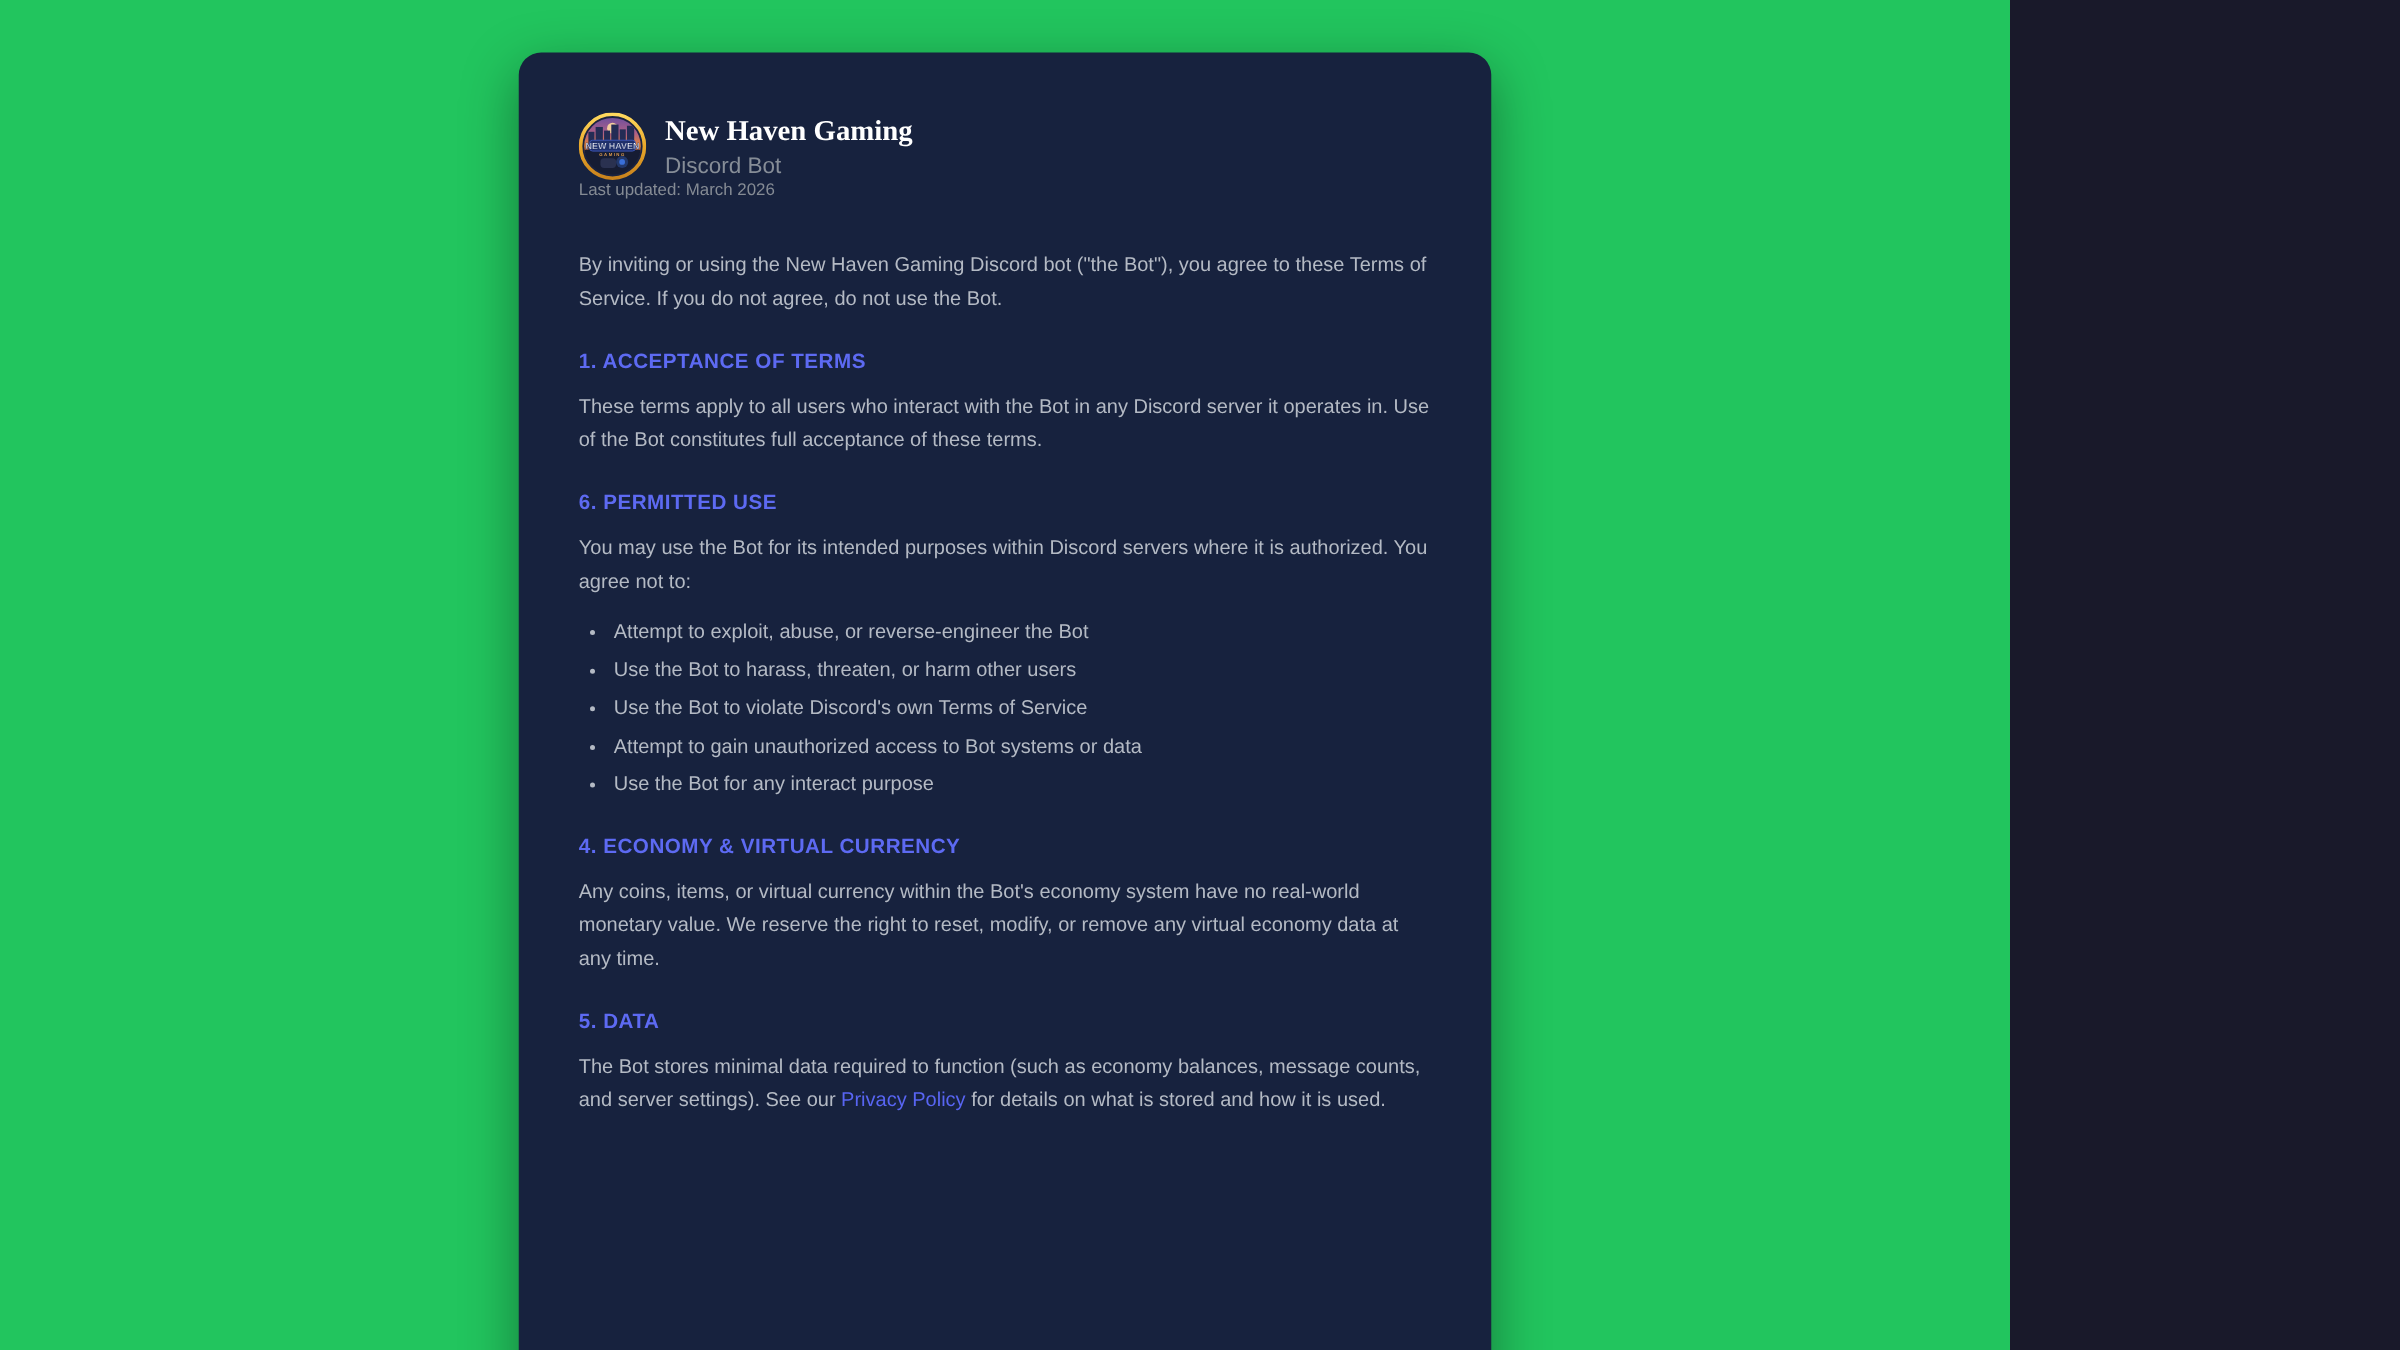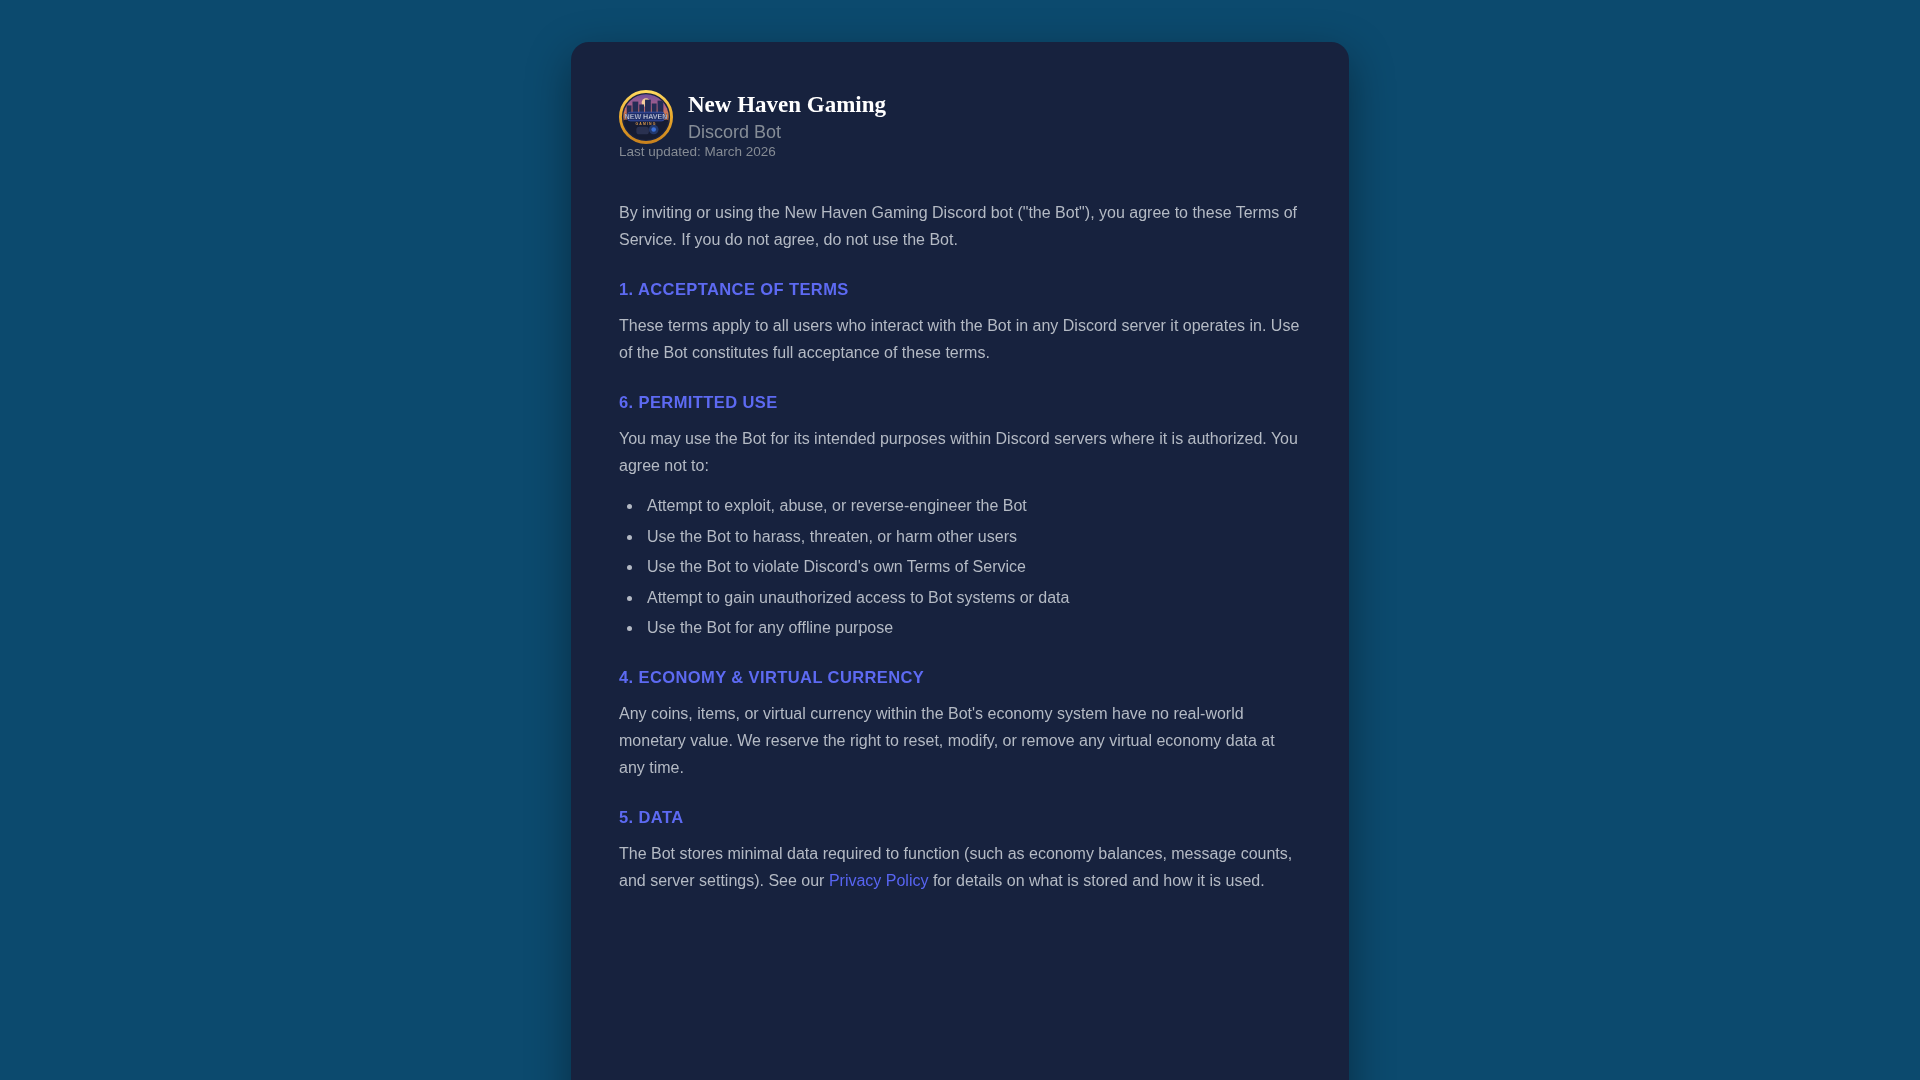--- a/index.html
+++ b/index.html
@@ -3,22 +3,22 @@
 <meta charset="utf-8">
 <style>
   * { box-sizing: border-box; margin: 0; padding: 0; }
   html, body {
     width: 1920px; height: 1080px;
     overflow: hidden;
     background: #19192a;
     font-family: "Liberation Sans", sans-serif;
   }
   .page {
-    width: 1920px; height: 1080px;
-    background: #0c4a6e;
+    width: 1608px; height: 1080px;
+    background: #22c55e;
     overflow: hidden;
   }
   .card {
     width: 778px;
     height: 1200px;              
     margin: 42px auto 0 auto;
     background: #17223e;
     border-radius: 18px;
     box-shadow: 0 14px 44px rgba(0,0,0,0.38);
     padding: 48px;
@@ -112,21 +112,21 @@
     </section>
 
     <section>
       <h2 class="section-heading">6. PERMITTED USE</h2>
       <p class="body-text">You may use the Bot for its intended purposes within Discord servers where it is authorized. You agree not to:</p>
       <ul class="bullet-list">
         <li class="bullet-item">Attempt to exploit, abuse, or reverse-engineer the Bot</li>
         <li class="bullet-item">Use the Bot to harass, threaten, or harm other users</li>
         <li class="bullet-item">Use the Bot to violate Discord's own Terms of Service</li>
         <li class="bullet-item">Attempt to gain unauthorized access to Bot systems or data</li>
-        <li class="bullet-item">Use the Bot for any offline purpose</li>
+        <li class="bullet-item">Use the Bot for any interact purpose</li>
       </ul>
     </section>
 
 
     <section>
       <h2 class="section-heading">4. ECONOMY &amp; VIRTUAL CURRENCY</h2>
       <p class="body-text">Any coins, items, or virtual currency within the Bot's economy system have no real-world monetary value. We reserve the right to reset, modify, or remove any virtual economy data at any time.</p>
     </section>
 
     <section>

